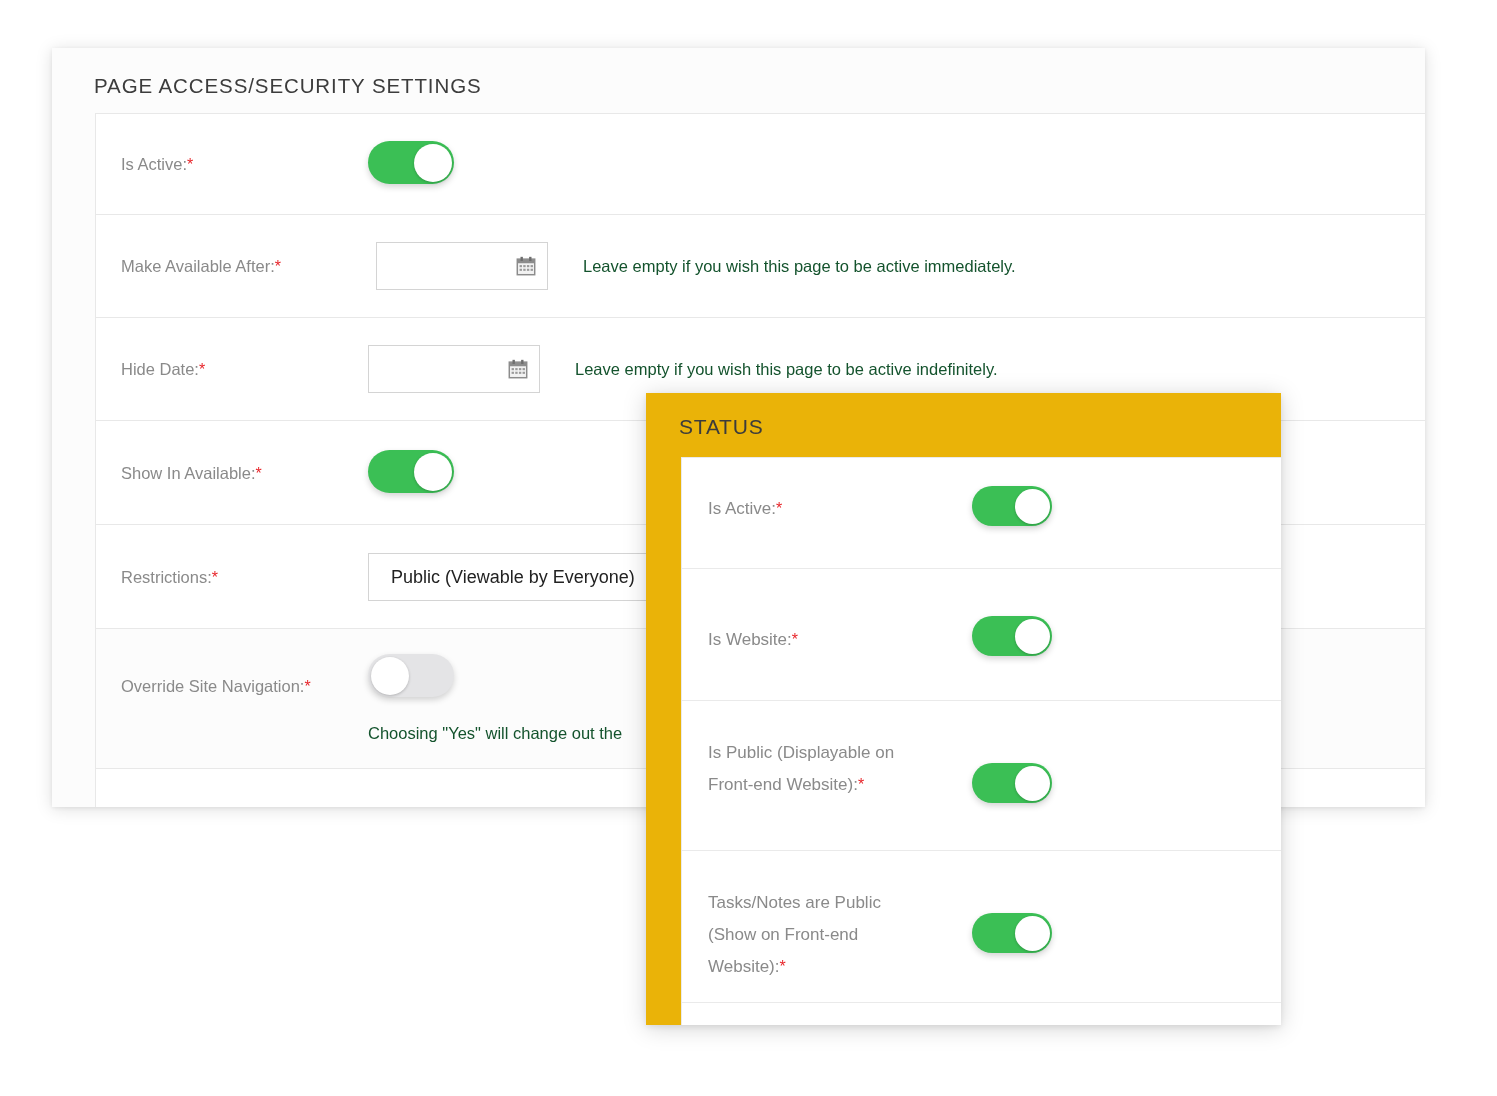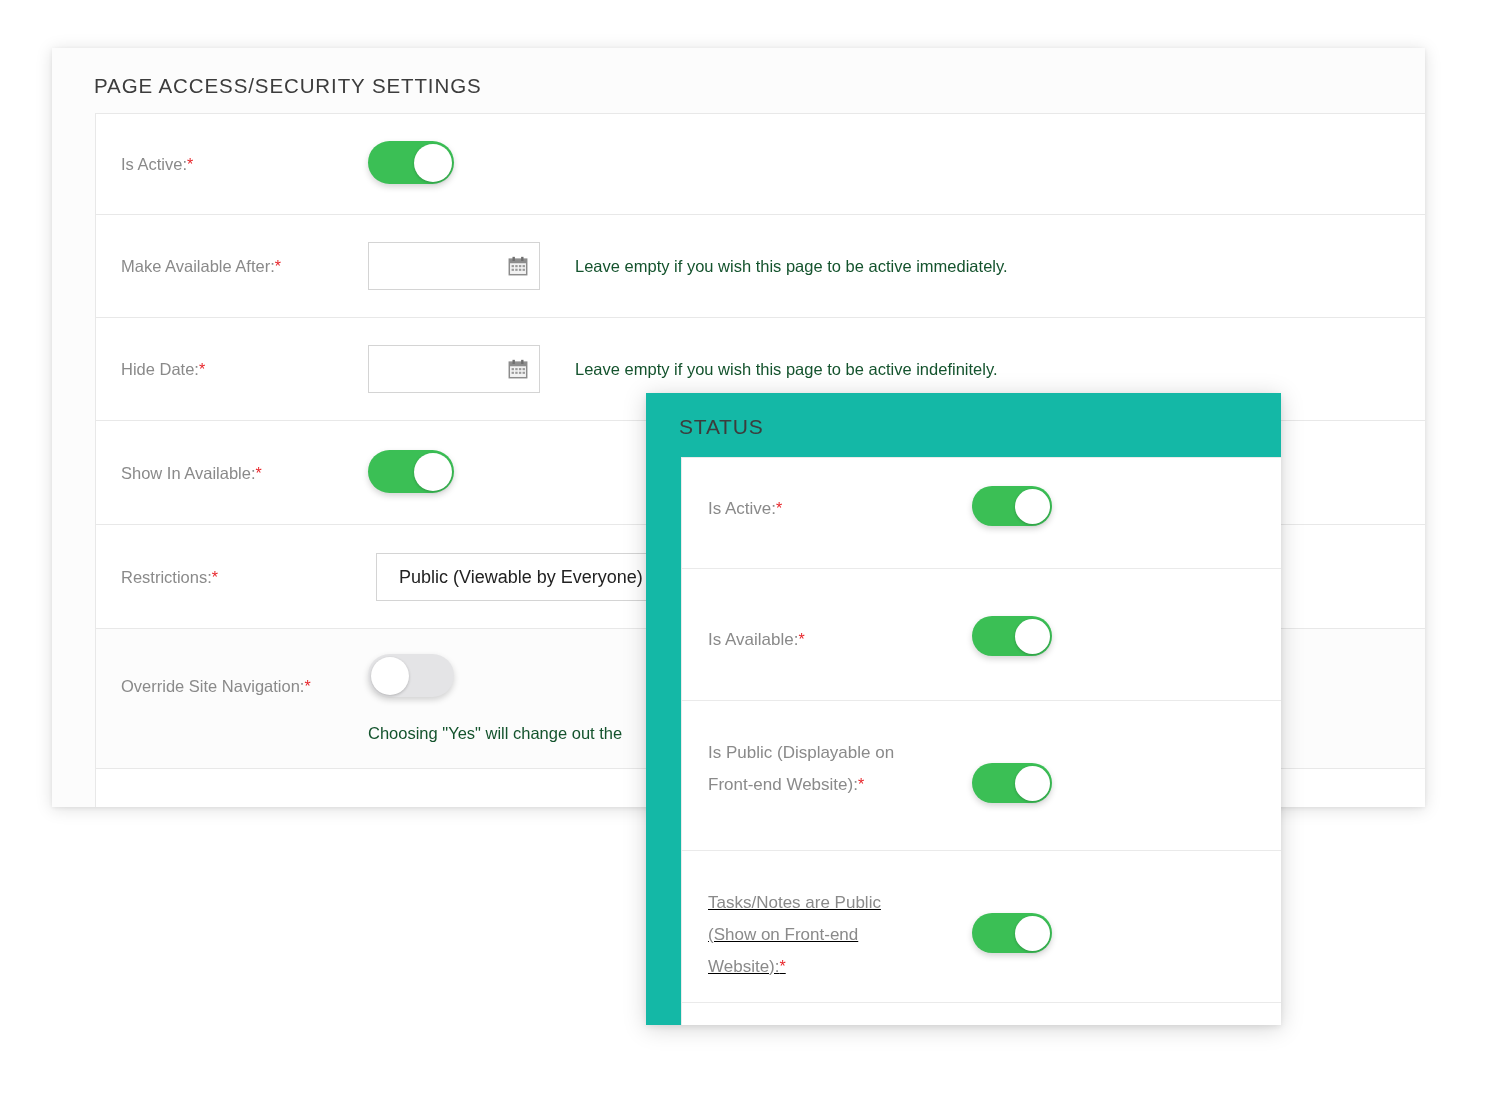--- a/index.html
+++ b/index.html
@@ -135,31 +135,30 @@
     border: 1px solid #d4d4d4;
     background: #ffffff;
     display: flex;
     align-items: center;
     padding-left: 22px;
     font-size: 18px;
     color: #222222;
     white-space: nowrap;
     overflow: hidden;
     flex: 0 0 auto;
-    margin-left: 8px;
   }
 
   
   .status-card {
     position: absolute;
     left: 646px;
     top: 393px;
     width: 635px;
     height: 632px;
-    background: #14b8a6;
+    background: #eab308;
     box-shadow: 0 3px 22px rgba(0,0,0,0.17), 0 2px 6px rgba(0,0,0,0.08);
     overflow: hidden;
   }
 
   .status-title {
     font-size: 21px;
     letter-spacing: 0.8px;
     color: #3c3c3c;
     font-weight: 400;
     padding: 22px 0 0 33px;
@@ -208,21 +207,21 @@
       <div class="srow-label" style="padding-top:36px;">
         <span>Is Active:</span><span class="req">*</span>
       </div>
       <div class="srow-control" style="padding-top:27px;">
         <div class="toggle on">
             <div class="knob"></div>
           </div>
       </div>
     </div>
 
-    <div class="srow" style="height:103px;">
+    <div class="srow" style="height:103px;gap:8px;">
       <div class="srow-label" style="padding-top:37px;">
         <span>Make Available After:</span><span class="req">*</span>
       </div>
       <div class="srow-control" style="padding-top:27px;">
         <div class="date-field">
           <span>
             <svg class="cal-icon" viewBox="0 0 24 24" xmlns="http://www.w3.org/2000/svg">
               <rect x="2.5" y="4.5" width="19" height="17" fill="#f2f2f2" stroke="#8c8c8c" stroke-width="1.6"></rect>
               <rect x="2.5" y="4.5" width="19" height="4.5" fill="#8c8c8c"></rect>
               <rect x="6" y="2" width="2.6" height="4.5" fill="#6e6e6e"></rect>
@@ -322,41 +321,41 @@
       </div>
       <div class="strow-control" style="padding-top:28px;">
         <div class="toggle toggle-sm on">
             <div class="knob"></div>
           </div>
       </div>
     </div>
 
     <div class="strow" style="height:132px;">
       <div class="strow-label" style="padding-top:55px;">
-        <span>Is Available:</span><span class="req">*</span>
+        <span>Is Website:</span><span class="req">*</span>
       </div>
       <div class="strow-control" style="padding-top:47px;">
         <div class="toggle toggle-sm on">
             <div class="knob"></div>
           </div>
       </div>
     </div>
 
     <div class="strow" style="height:150px;">
       <div class="strow-label" style="padding-top:36px; width:240px; flex:0 0 240px;">
         <span>Is Public (Displayable on Front-end Website):</span><span class="req">*</span>
       </div>
       <div class="strow-control" style="padding-top:62px; padding-left:50px;">
         <div class="toggle toggle-sm on">
             <div class="knob"></div>
           </div>
       </div>
     </div>
 
-    <div class="strow" style="height:152px;text-decoration:underline;">
+    <div class="strow" style="height:152px;">
       <div class="strow-label" style="padding-top:36px; width:240px; flex:0 0 240px;">
         <span>Tasks/Notes are Public (Show on Front-end Website):</span><span class="req">*</span>
       </div>
       <div class="strow-control" style="padding-top:62px; padding-left:50px;">
         <div class="toggle toggle-sm on">
             <div class="knob"></div>
           </div>
       </div>
     </div>
 

